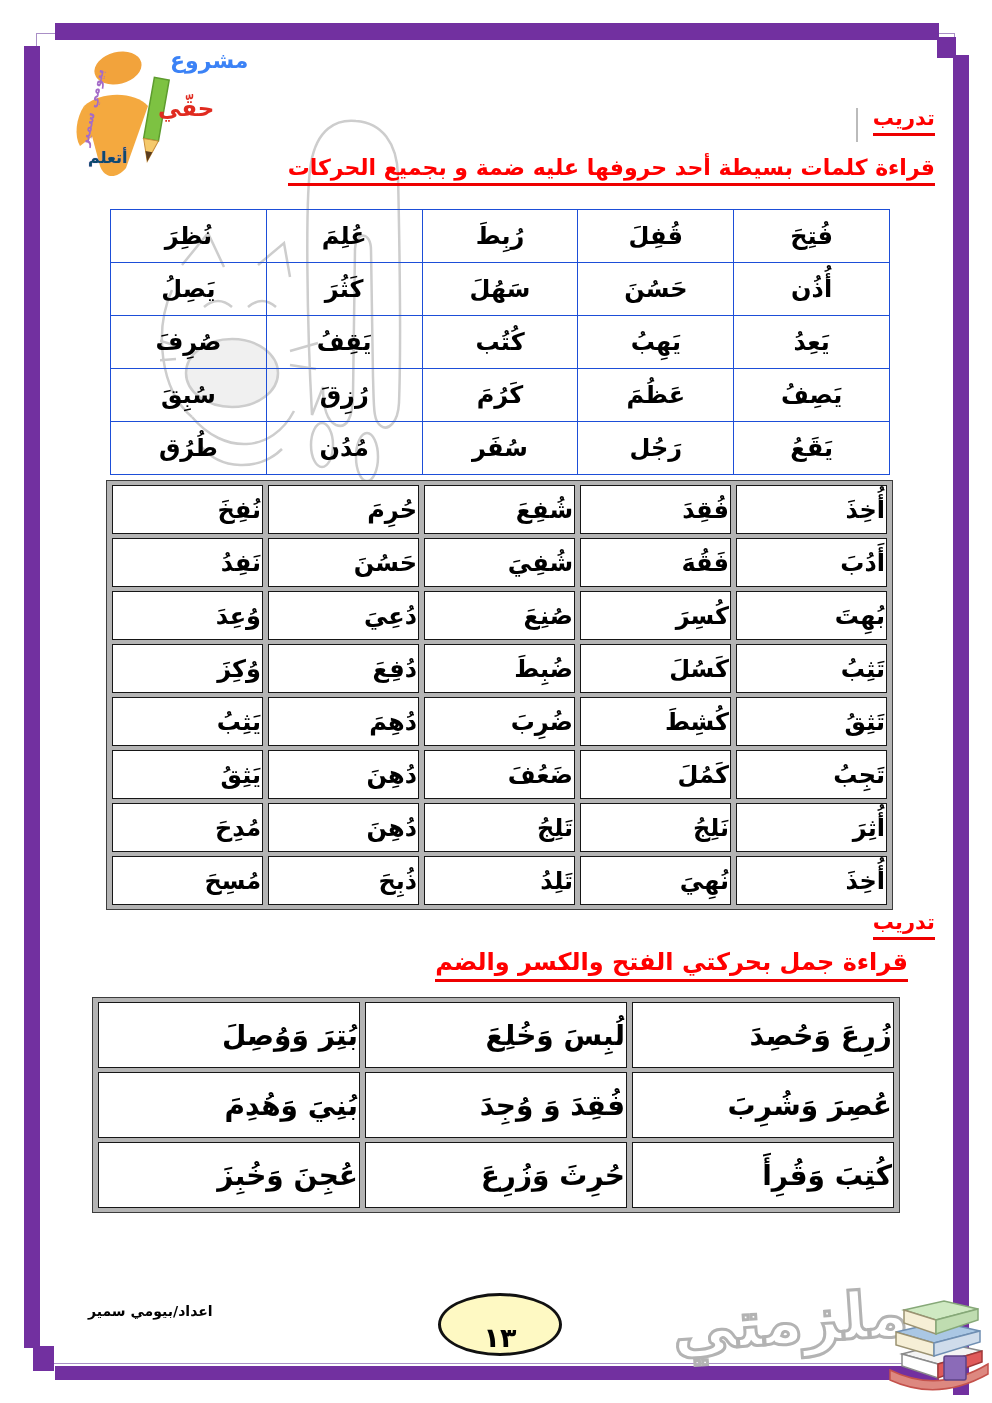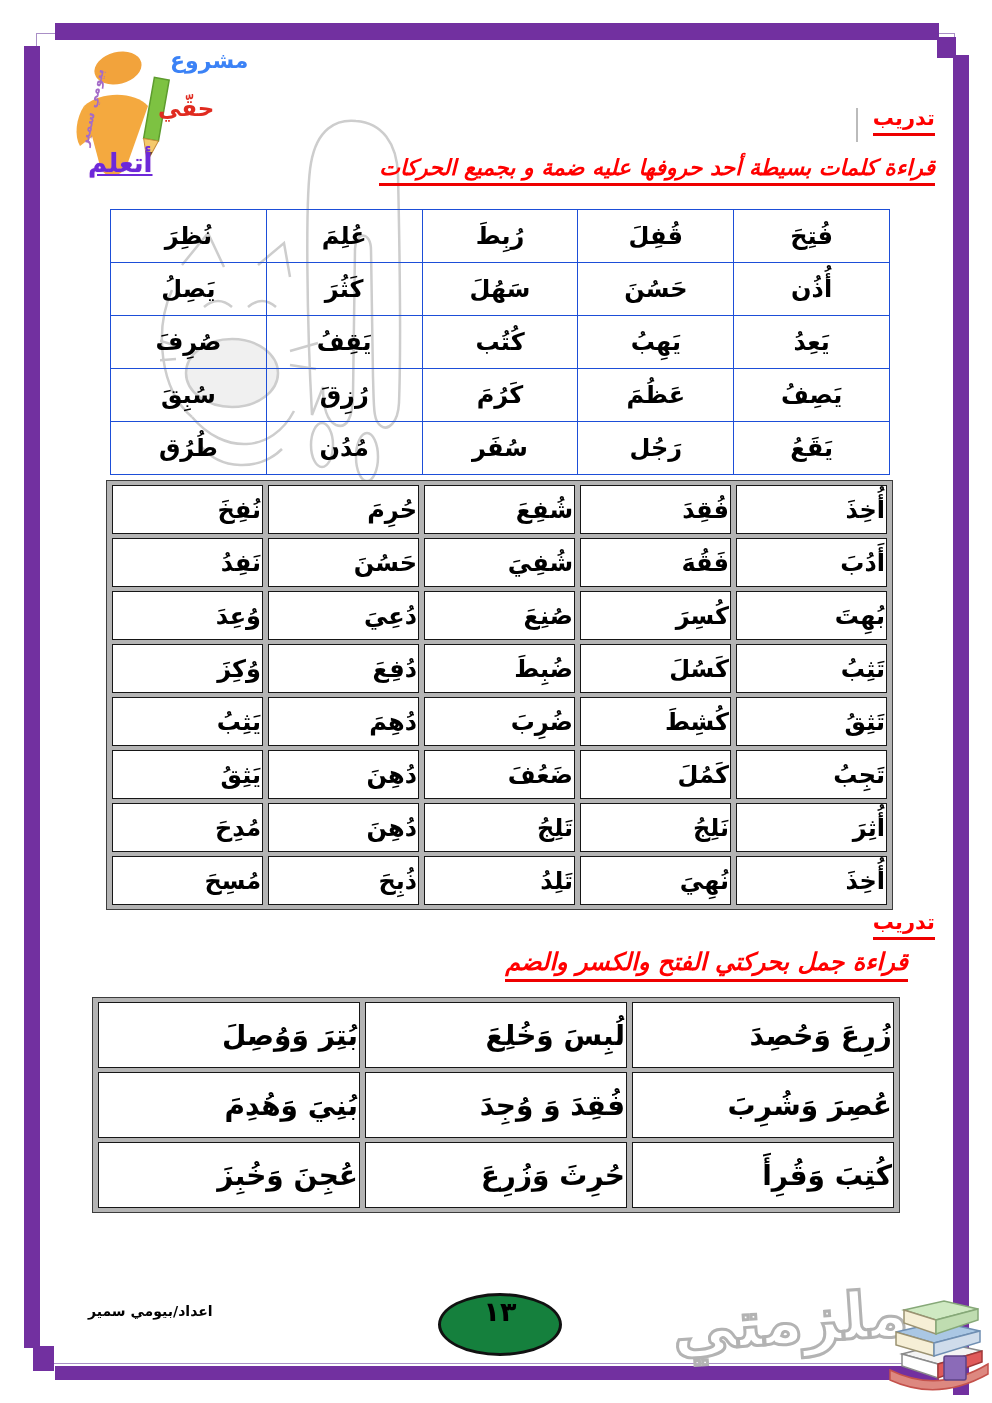--- a/index.html
+++ b/index.html
@@ -14,52 +14,52 @@
   .bar.top{left:55px;top:23px;width:884px;height:17px;}
   .bar.topright-step{left:937px;top:37px;width:19px;height:21px;}
   .bar.right{left:953px;top:55px;width:16px;height:1340px;}
   .bar.left{left:24px;top:46px;width:16px;height:1302px;}
   .bar.leftbottom-step{left:33px;top:1346px;width:21px;height:25px;}
   .bar.bottom{left:55px;top:1366px;width:884px;height:14px;}
   
   .logo{position:absolute;left:50px;top:40px;width:230px;height:150px;z-index:3;}
   .logo .t1{position:absolute;left:120px;top:8px;font-size:22px;font-weight:bold;color:#3b82f6;direction:rtl;}
   .logo .t2{position:absolute;left:96px;top:55px;font-size:23px;font-weight:bold;color:#e02b20;direction:rtl;margin-left:12px;}
-  .logo .t3{position:absolute;left:38px;top:108px;font-size:26px;font-weight:bold;color:#6d28d9;text-shadow:0 0 1px #b06fd0;direction:rtl;text-decoration:underline;}
+  .logo .t3{position:absolute;left:38px;top:108px;font-size:16px;font-weight:bold;color:#0c4a6e;text-shadow:0 0 1px #b06fd0;direction:rtl;}
   .logo .t4{position:absolute;left:2px;top:60px;font-size:13px;font-weight:bold;color:#a46bc8;
     transform:rotate(-78deg);transform-origin:center;white-space:nowrap;}
   
   .tom{position:absolute;left:160px;top:115px;width:270px;height:400px;z-index:1;}
   .tom path,.tom ellipse{stroke:#cdcdcd;stroke-width:2.5;fill:none;}
   .tom .shade{fill:#e3e3e3;fill-opacity:.55;stroke:#cdcdcd;}
   .scratch{position:absolute;left:856px;top:108px;width:2px;height:34px;background:#bbbbbb;z-index:1;}
   
   .exlabel{position:absolute;right:57px;color:#ff0000;font-weight:bold;font-size:21px;z-index:3;}
   .exlabel span,.heading span{border-bottom:3px solid #ee0000;padding-bottom:3px;}
-  .heading{position:absolute;color:#ff0000;font-weight:bold;z-index:3;font-style:italic;}
+  .heading{position:absolute;color:#ff0000;font-weight:bold;z-index:3;}
   .h1{right:57px;top:155px;font-size:22px;}
   .h2{right:84px;top:948px;font-size:24px;}
   .ex1{top:106px;}
   .ex2{top:910px;}
   
   table{border-collapse:collapse;table-layout:fixed;z-index:2;position:absolute;}
   td{text-align:center;vertical-align:middle;font-weight:bold;color:#000;}
   .tbl1{left:110px;top:209px;width:780px;}
   .tbl1 td{border:1px solid #1d4ed8;height:50px;font-size:24px;background:transparent;}
   .tbl3d{border-collapse:separate;border-spacing:5px 4px;background:#b4b4b4;border:1px solid #3c3c3c;}
   .tbl3d td{background:#ffffff;border:1px solid #161616;text-align:right;}
   .tbl2{left:106px;top:480px;width:787px;}
   .tbl2 td{height:45px;font-size:24px;}
   .tbl3{left:92px;top:997px;width:808px;}
   .tbl3 td{height:62px;font-size:28px;}
   
   .prepared{position:absolute;left:88px;top:1303px;font-size:14px;font-weight:bold;z-index:3;direction:rtl;}
   .page-oval{position:absolute;left:438px;top:1293px;width:118px;height:57px;border:3px solid #111;
-    border-radius:50%;display:flex;align-items:flex-start;justify-content:center;
-    font-size:27px;font-weight:bold;z-index:3;background:#15803d;}
+    border-radius:50%;display:flex;align-items:flex-end;justify-content:center;
+    font-size:27px;font-weight:bold;z-index:3;background:#fef9c3;}
   .wm{position:absolute;left:672px;top:1284px;font-size:64px;font-weight:bold;z-index:7;
     color:rgba(255,255,255,0.25);-webkit-text-stroke:3px #b3b3b3;transform:rotate(-4deg);
     letter-spacing:2px;direction:rtl;}
   .books{position:absolute;left:886px;top:1290px;width:106px;height:105px;z-index:8;}
 </style>
 </head>
 <body>
 
 <div class="page">
 

